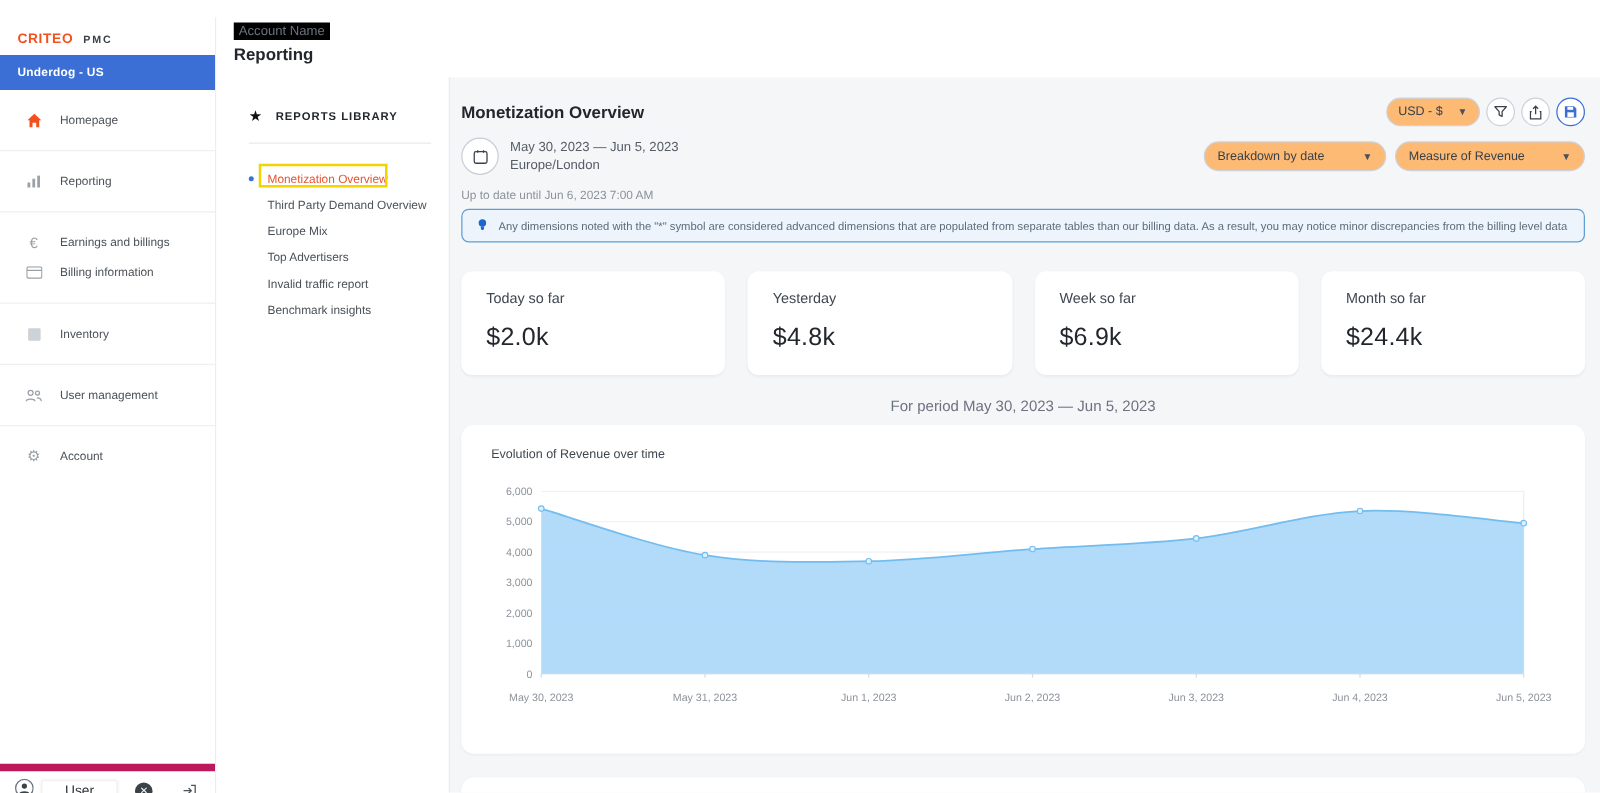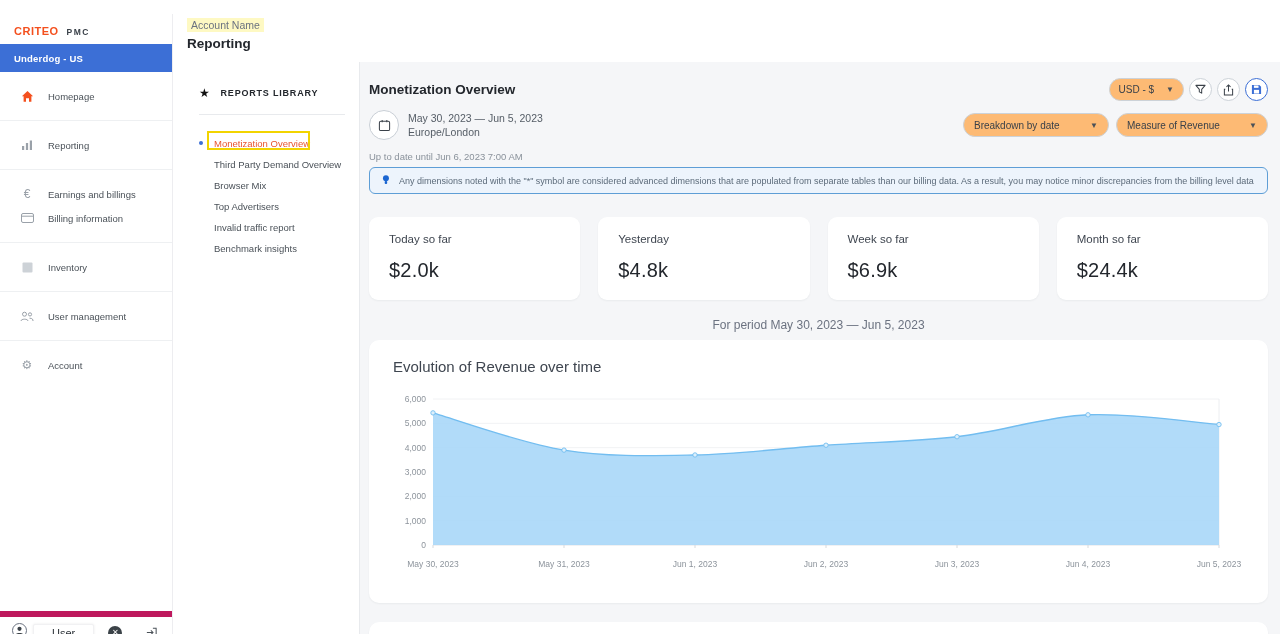--- a/index.html
+++ b/index.html
@@ -26,21 +26,21 @@
   .user-name-box { background:#fff; border:1px solid #f1f1f3; box-shadow:0 0 3px rgba(0,0,0,.08);
     font-size:11px; color:#2b3137; padding:2px 18px; border-radius:2px; }
   .user-role { position:absolute; left:36px; bottom:3px; font-size:6.5px; color:#8a9097; }
   .x-circle { width:14px; height:14px; border-radius:50%; background:#3b4248; color:#fff;
     font-size:8px; display:flex; align-items:center; justify-content:center; margin-left:8px; cursor:pointer; }
   .logout-btn { margin-left:auto; cursor:pointer; display:flex; }
 
   
   .app-header { position:absolute; left:173px; top:0; right:0; height:62px; background:#fff; }
   .acct-label { position:absolute; left:14px; top:18px; font-size:10.5px; color:#6b7280;
-    background:#fef9c3; padding:1px 4px; }
+    background:#000000; padding:1px 4px; }
   .page-title { position:absolute; left:14px; top:36px; font-size:13.5px; font-weight:700; color:#23272d; }
 
   
   .reports-panel { position:absolute; left:173px; top:62px; bottom:0; width:187px; background:#fff;
     border-right:1px solid #e8eaed; padding:24px 14px 0 26px; }
   .rl-head { display:flex; align-items:center; gap:10px; font-size:9px; font-weight:700;
     letter-spacing:.8px; color:#23272d; }
   .rl-head .star { font-size:12px; color:#111; }
   .rl-divider { border:none; border-top:1px solid #e8eaed; margin:14px 0 18px 0; }
   .rl-item { position:relative; font-size:9.5px; color:#4a5158; padding:5px 0 5px 15px; cursor:pointer; }
@@ -78,21 +78,21 @@
 
   .kpi-row { margin-top:23px; display:flex; gap:18px; }
   .kpi-card { flex:1; height:83px; background:#fff; border-radius:9px; padding:16px 20px;
     box-shadow:0 1px 2px rgba(27,33,44,.05); }
   .kpi-label { font-size:11.5px; color:#3f4650; }
   .kpi-value { margin-top:14px; font-size:20px; font-weight:500; color:#23272d; letter-spacing:.2px; }
 
   .period { margin-top:18px; font-size:12px; color:#6b7280;text-align:center; }
   .chart-card { margin-top:8px; height:263px; background:#fff; border-radius:10px;
     box-shadow:0 1px 2px rgba(27,33,44,.05); padding:18px 16px 0 16px; }
-  .chart-title { font-size:15px; color:#3f4650; padding-left:8px; }
+  .chart-title { font-size:10px; color:#3f4650; padding-left:8px; }
   .chart-wrap { margin-top:14px; }
   svg text.tick { font-size:8.5px; fill:#8d949c; font-family:"Liberation Sans","DejaVu Sans",sans-serif; }
   .next-card { margin-top:19px; height:30px; background:#fff; border-radius:10px 10px 0 0;
     box-shadow:0 1px 2px rgba(27,33,44,.05); }
 
   .ico svg, .circle-btn svg, .logout-btn svg { display:block; }
 </style>
 </head>
 <body>
 
@@ -212,21 +212,21 @@
   <hr class="rl-divider">
   <div class="rl-item selected">
     <span class="rl-bullet"></span>
     <span class="hl-box"></span>
     <span>Monetization Overview</span>
   </div>
   <div class="rl-item">
     <span>Third Party Demand Overview</span>
   </div>
   <div class="rl-item">
-    <span>Browser Mix</span>
+    <span>Europe Mix</span>
   </div>
   <div class="rl-item">
     <span>Top Advertisers</span>
   </div>
   <div class="rl-item">
     <span>Invalid traffic report</span>
   </div>
   <div class="rl-item">
     <span>Benchmark insights</span>
   </div>

